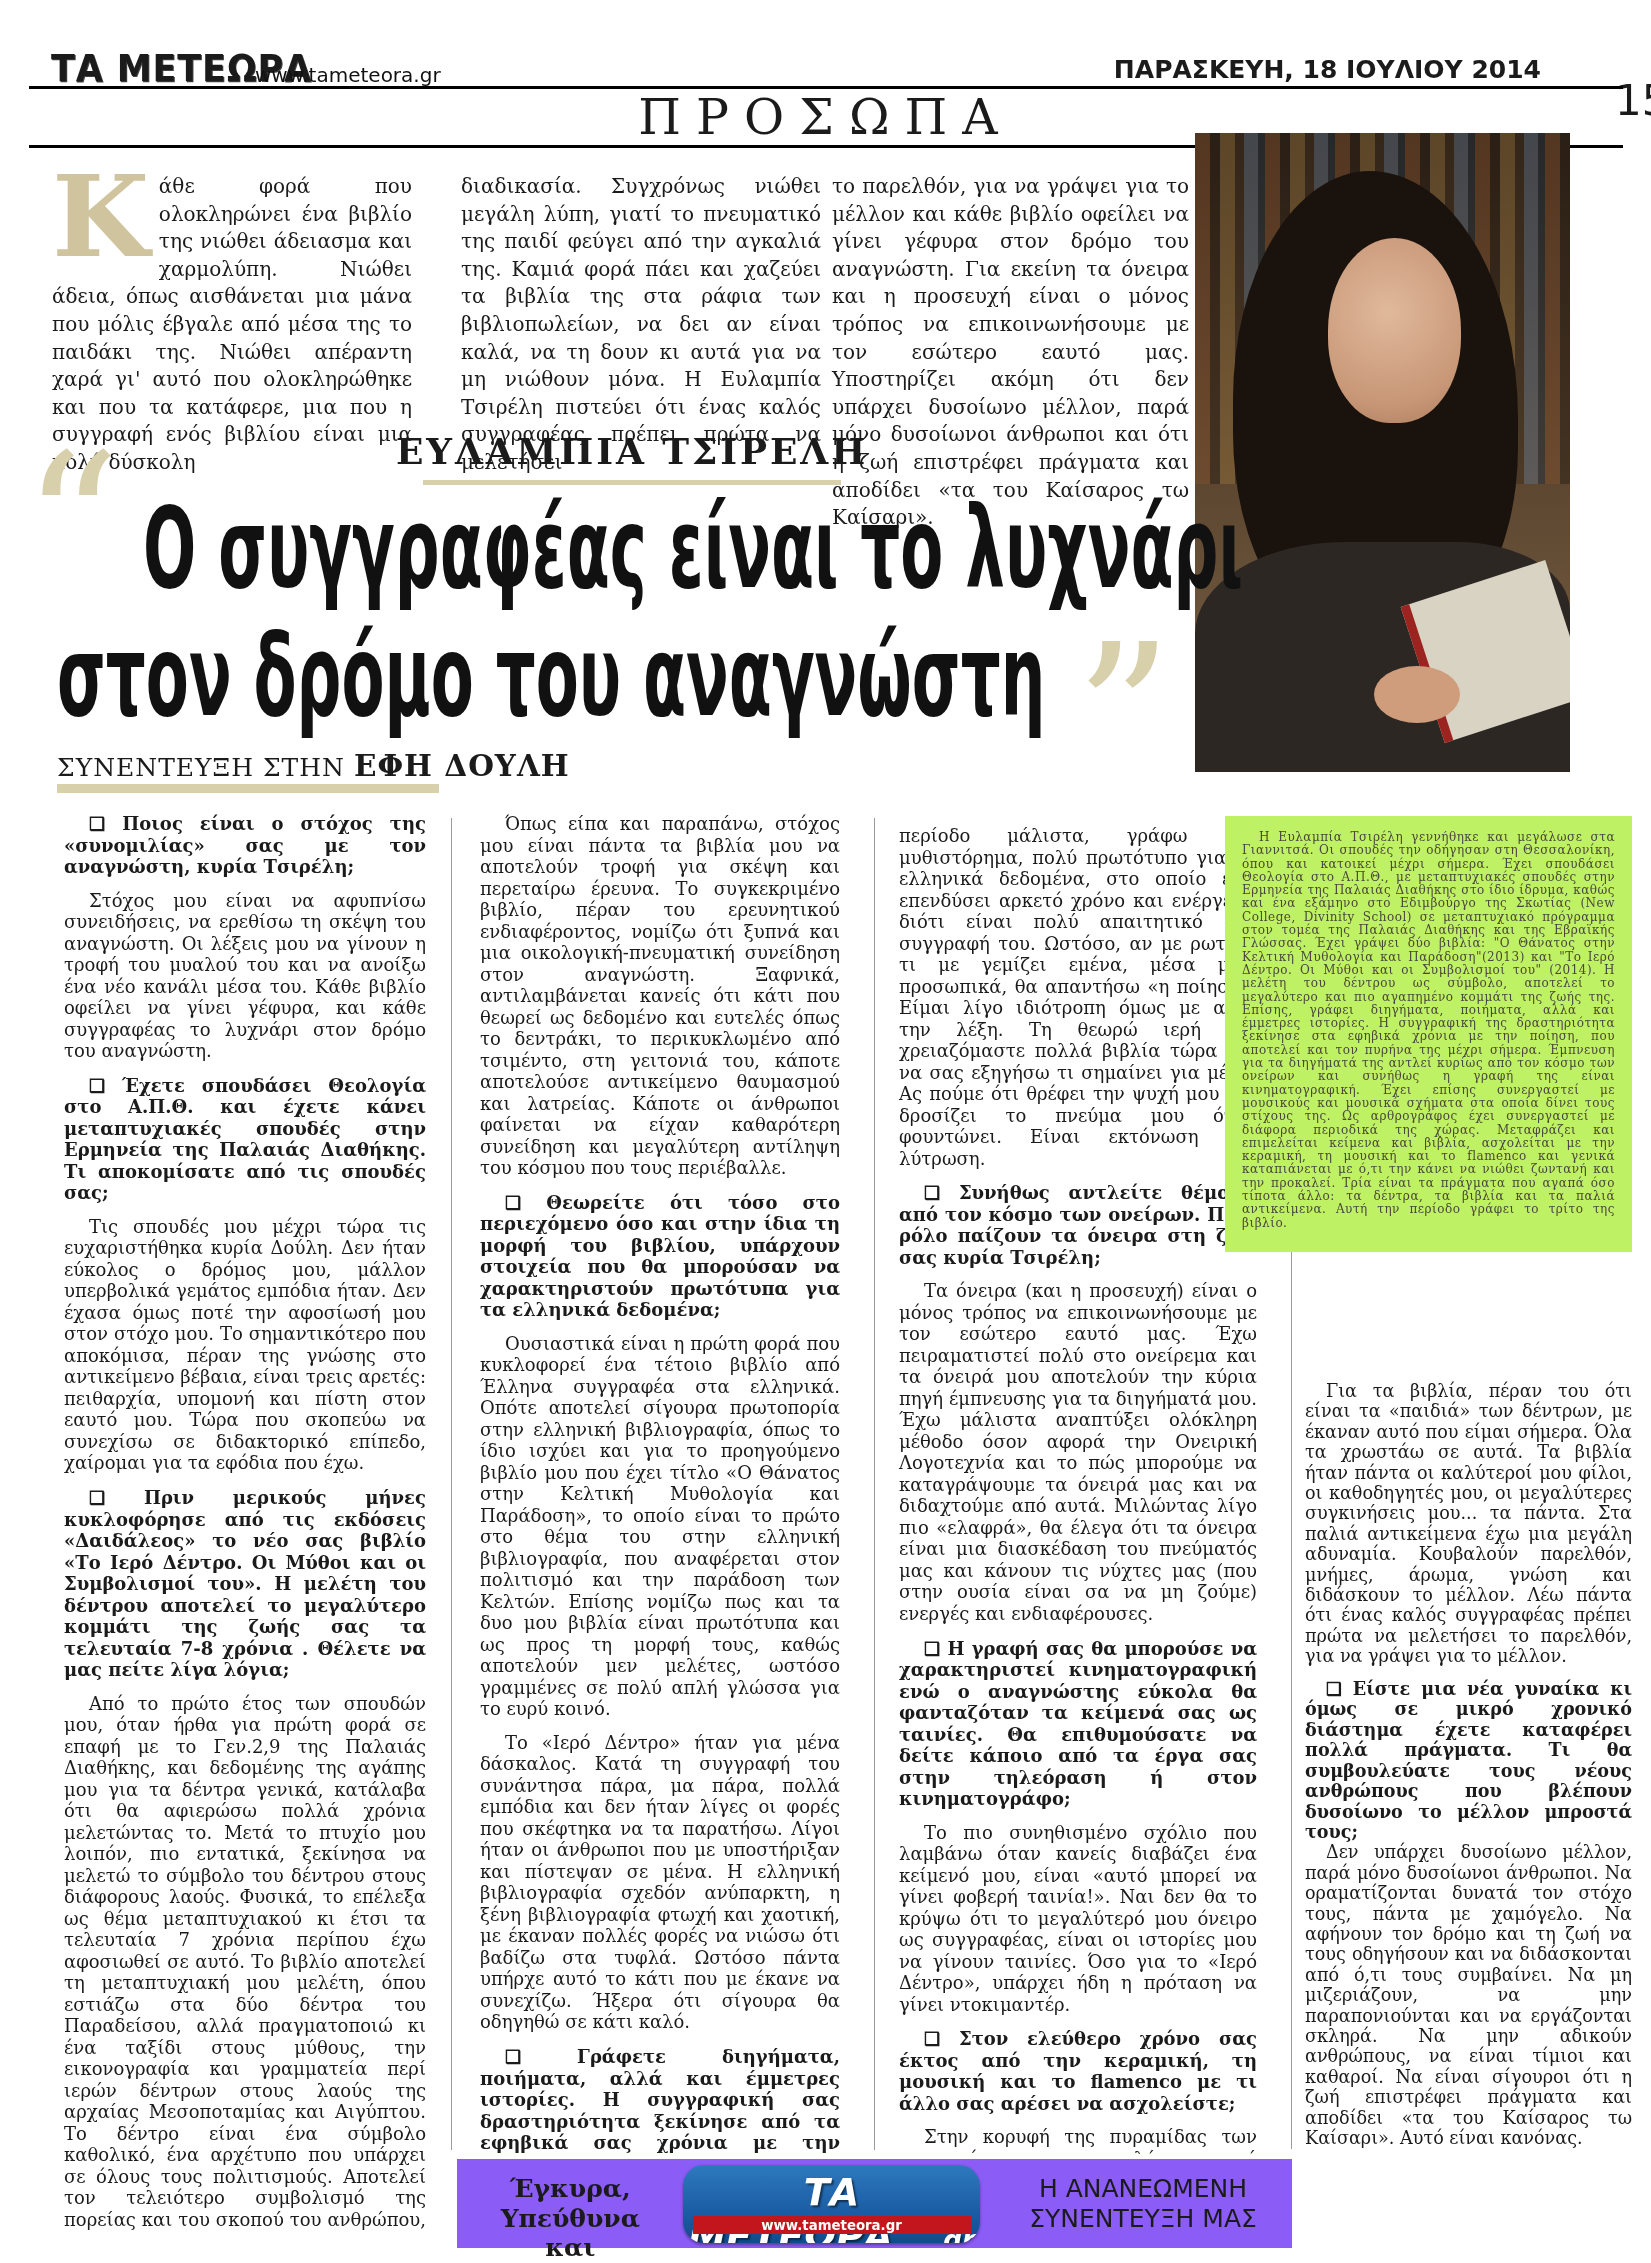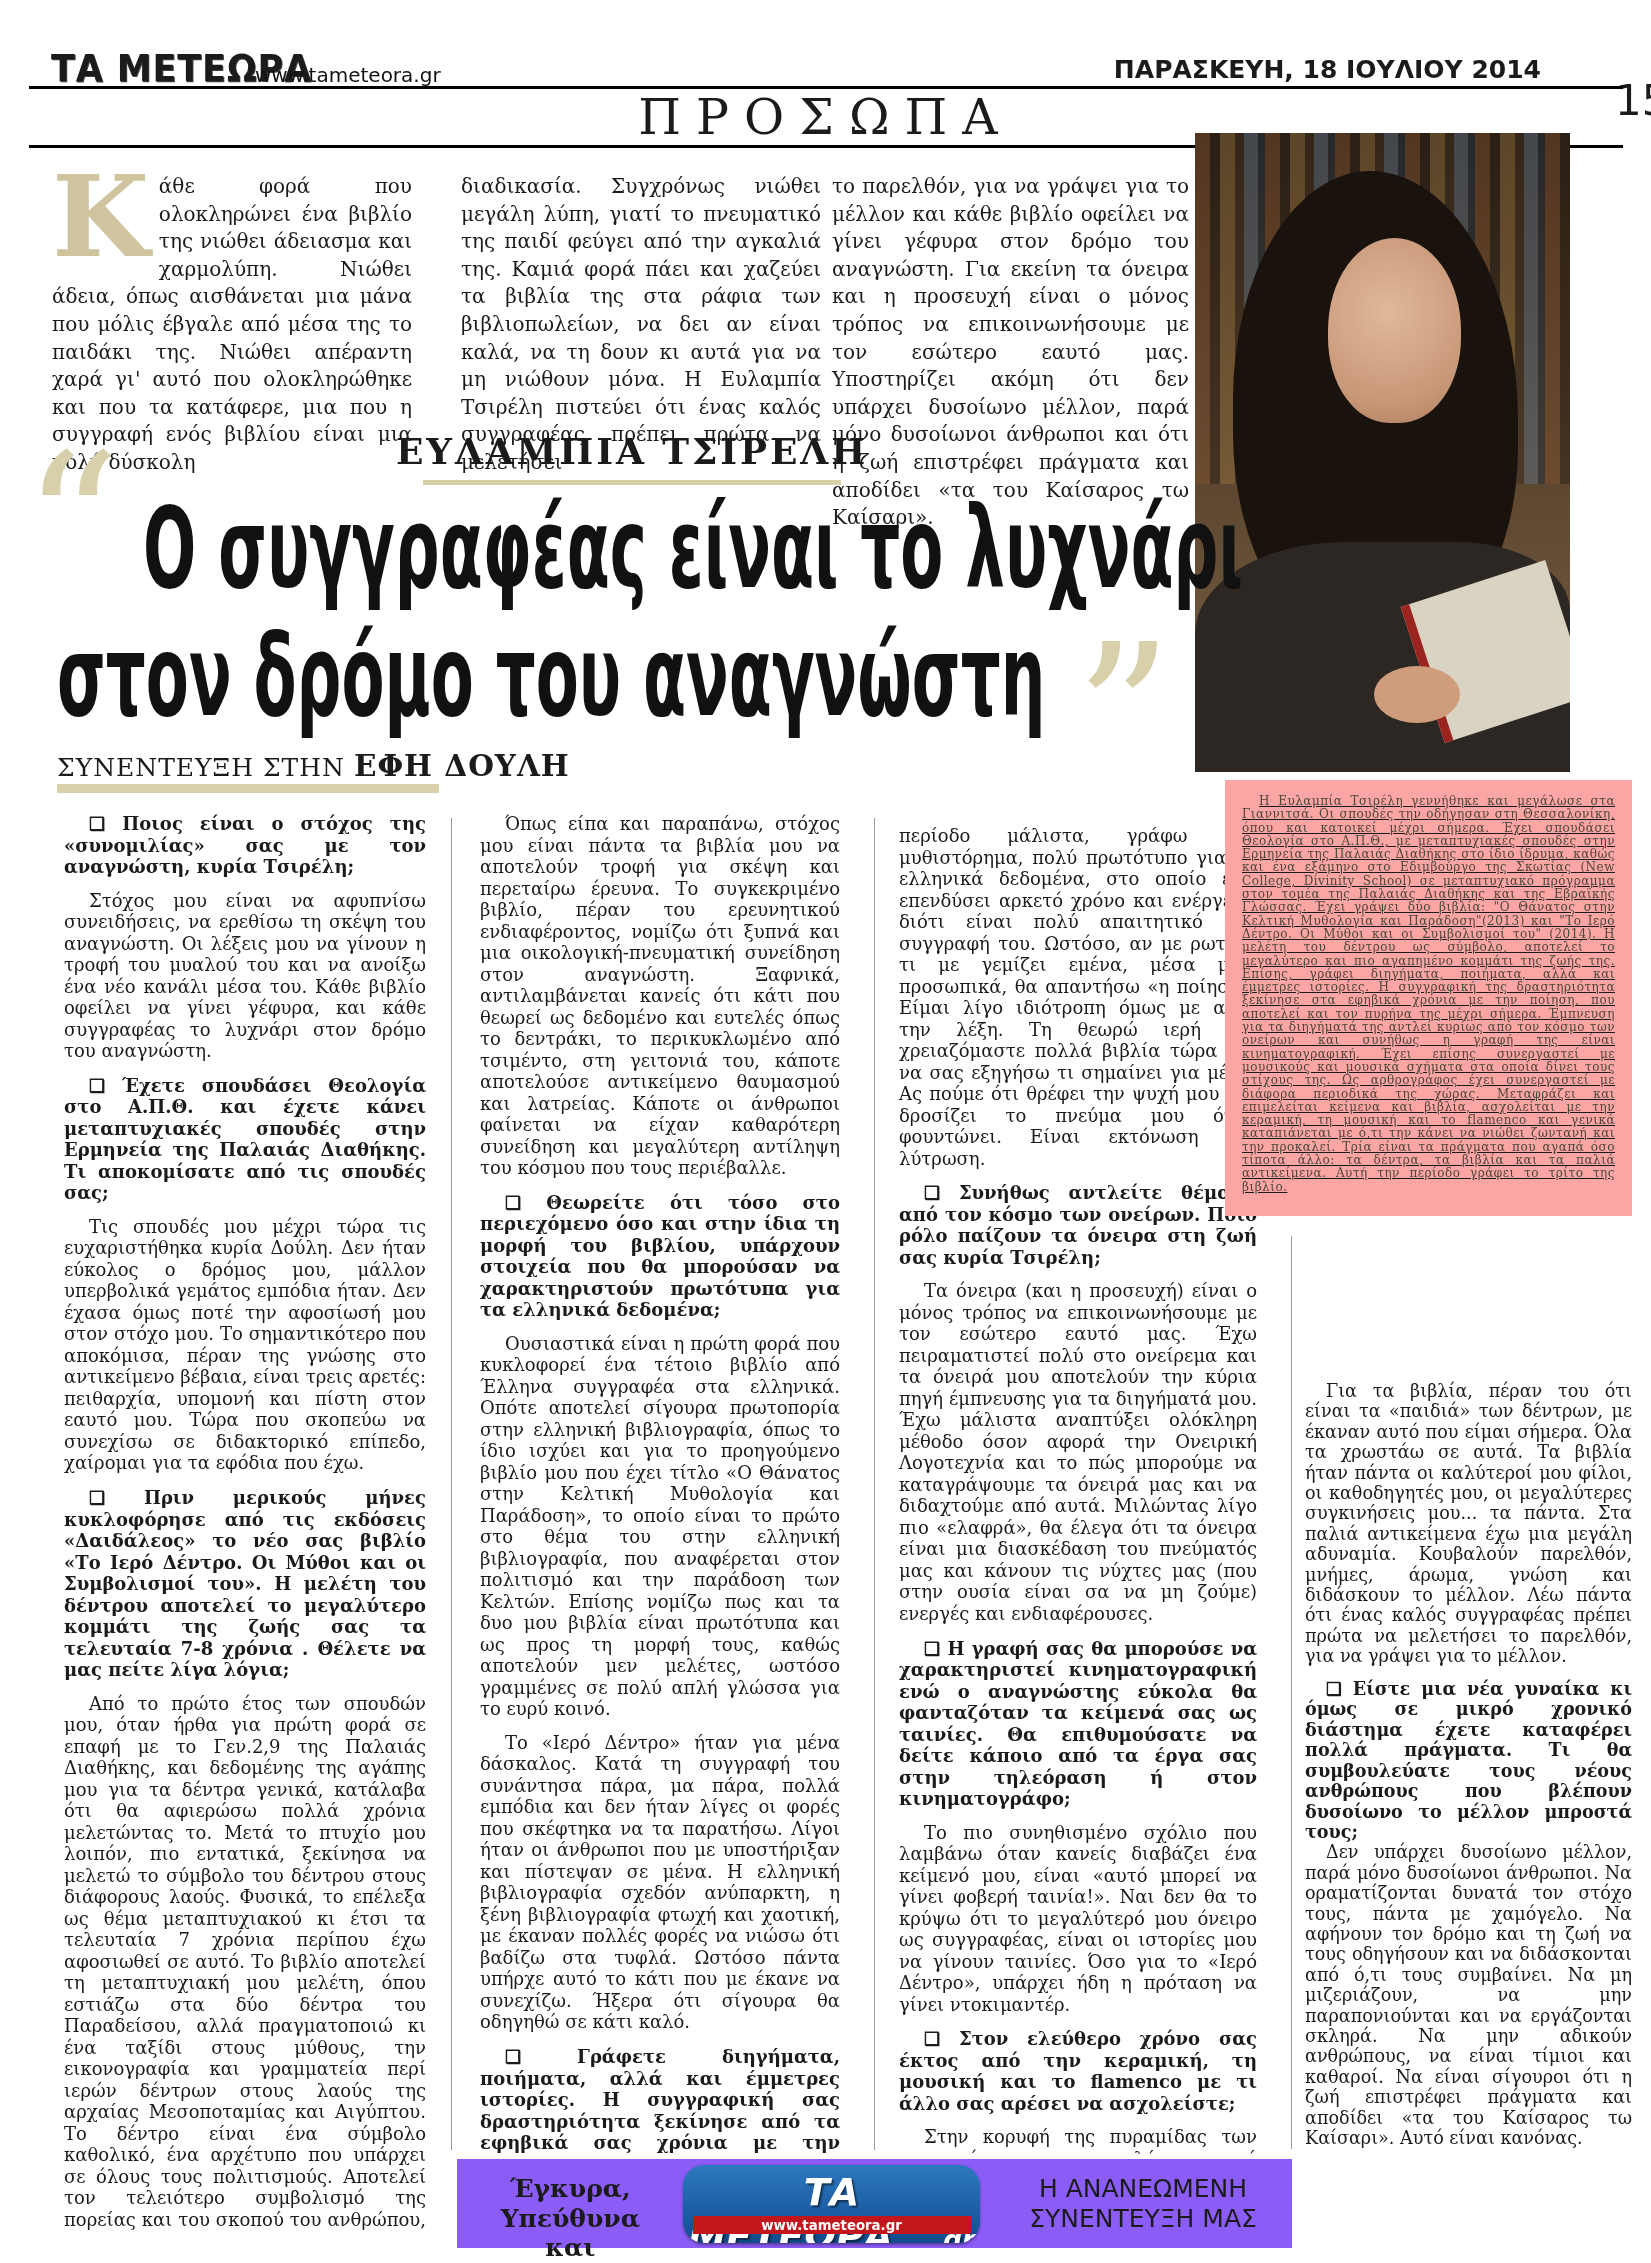--- a/index.html
+++ b/index.html
@@ -51,21 +51,21 @@
   .byline{left:57px;top:748px;font-size:25px;letter-spacing:1px;}
   .byline b{font-size:29.5px;}
   .byline-bar{left:57px;top:784px;width:382px;height:8.6px;background:#d8cfab;}
   
   .icol{top:813px;font-size:18px;line-height:21.5px;text-align:justify;}
   .icol p{margin:12px;text-indent:25px;}
   .icol p.q{font-weight:bold;margin-top:13.3px;text-indent:25px;}
   .icol p.cont{text-indent:0;}
   .vsep{width:1px;background:#9a9a9a;}
   
-  .caption-panel{left:1225px;top:780px;width:407px;height:436px;background:#fca5a5;text-decoration:underline;}
+  .caption-panel{left:1225px;top:816px;width:407px;height:436px;background:#bef264;}
   .caption-text{padding:15px 17px;font-size:12px;line-height:13.3px;letter-spacing:0.5px;
                 color:#4c473a;text-align:justify;text-indent:17px;}
   
   .sidebar{left:1305px;top:1381px;width:327px;font-size:17.6px;line-height:20.4px;text-align:justify;}
   .sidebar p{margin:0;text-indent:21px;}
   .sidebar p.q{font-weight:bold;margin-top:12.4px;}
   
   .footer-strip{left:457px;top:2159px;width:835px;height:89px;background:#8b5cf6;}
   .footer-left{position:absolute;left:13.3px;top:15px;width:200px;text-align:center;
                font-weight:bold;font-size:25px;line-height:29.5px;}

